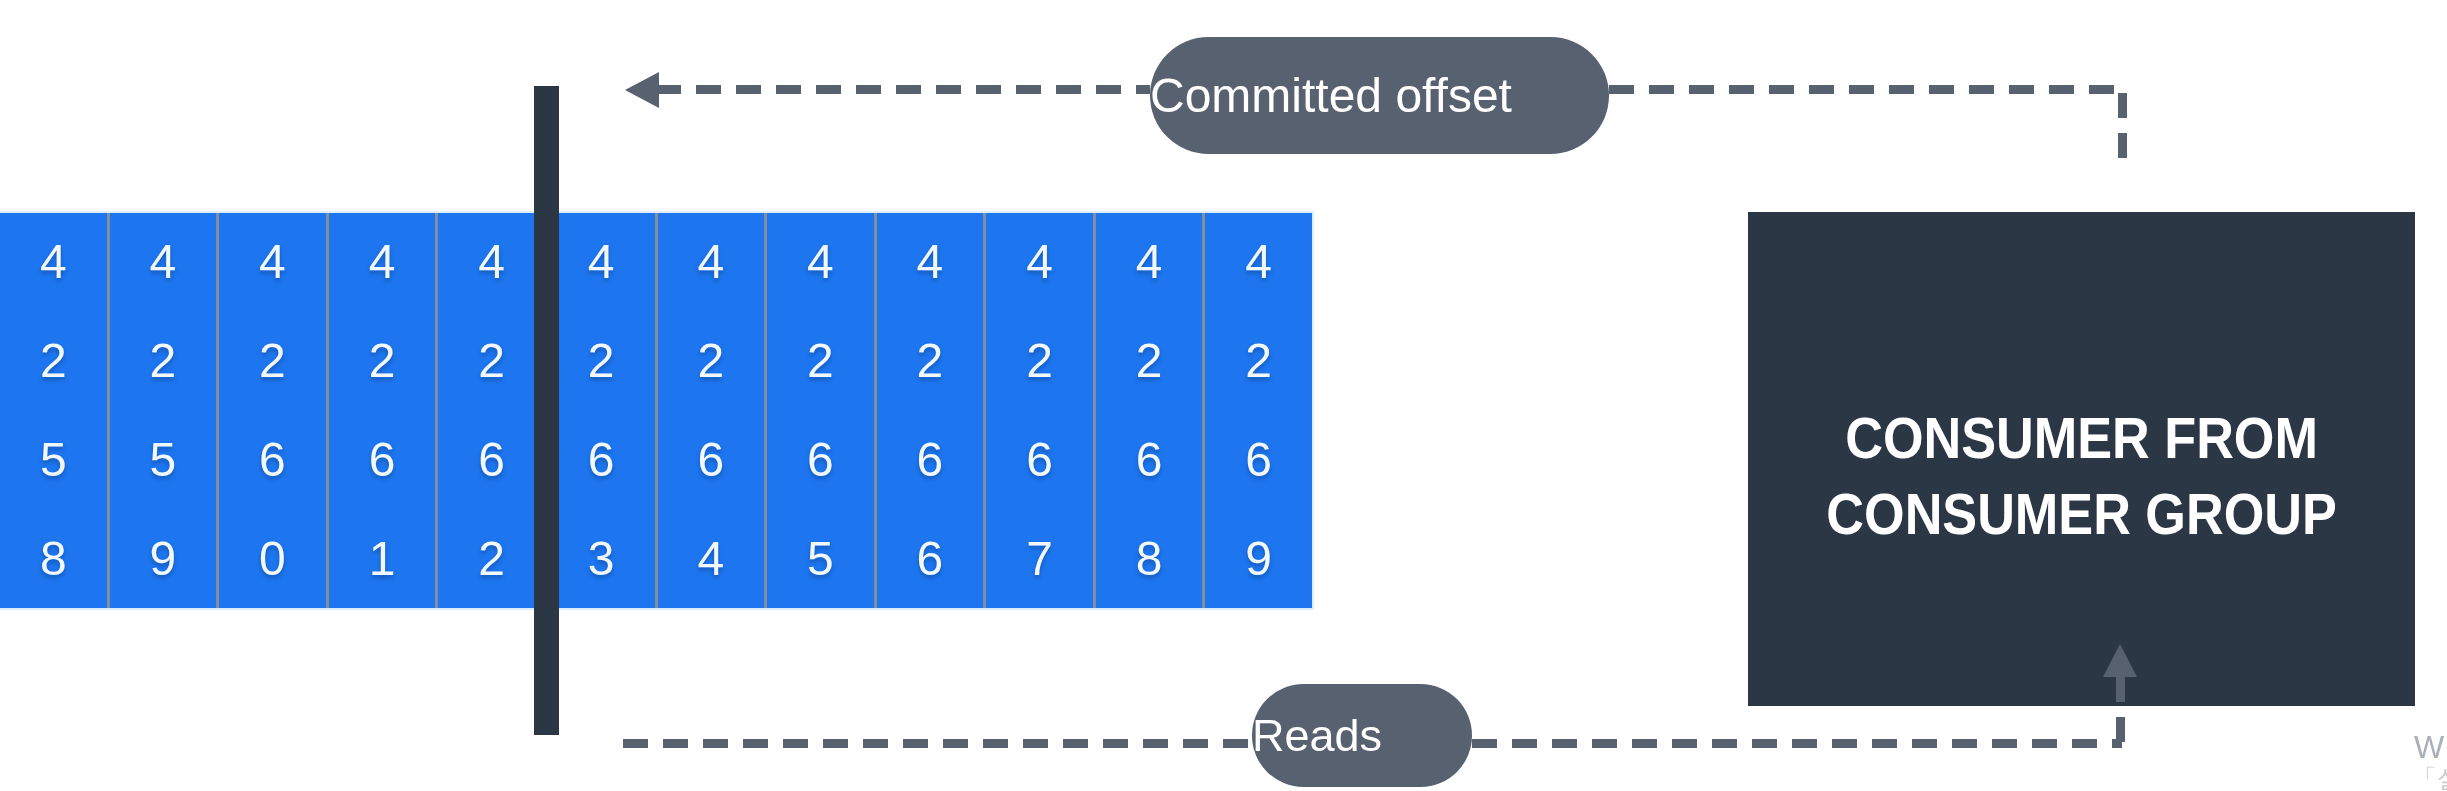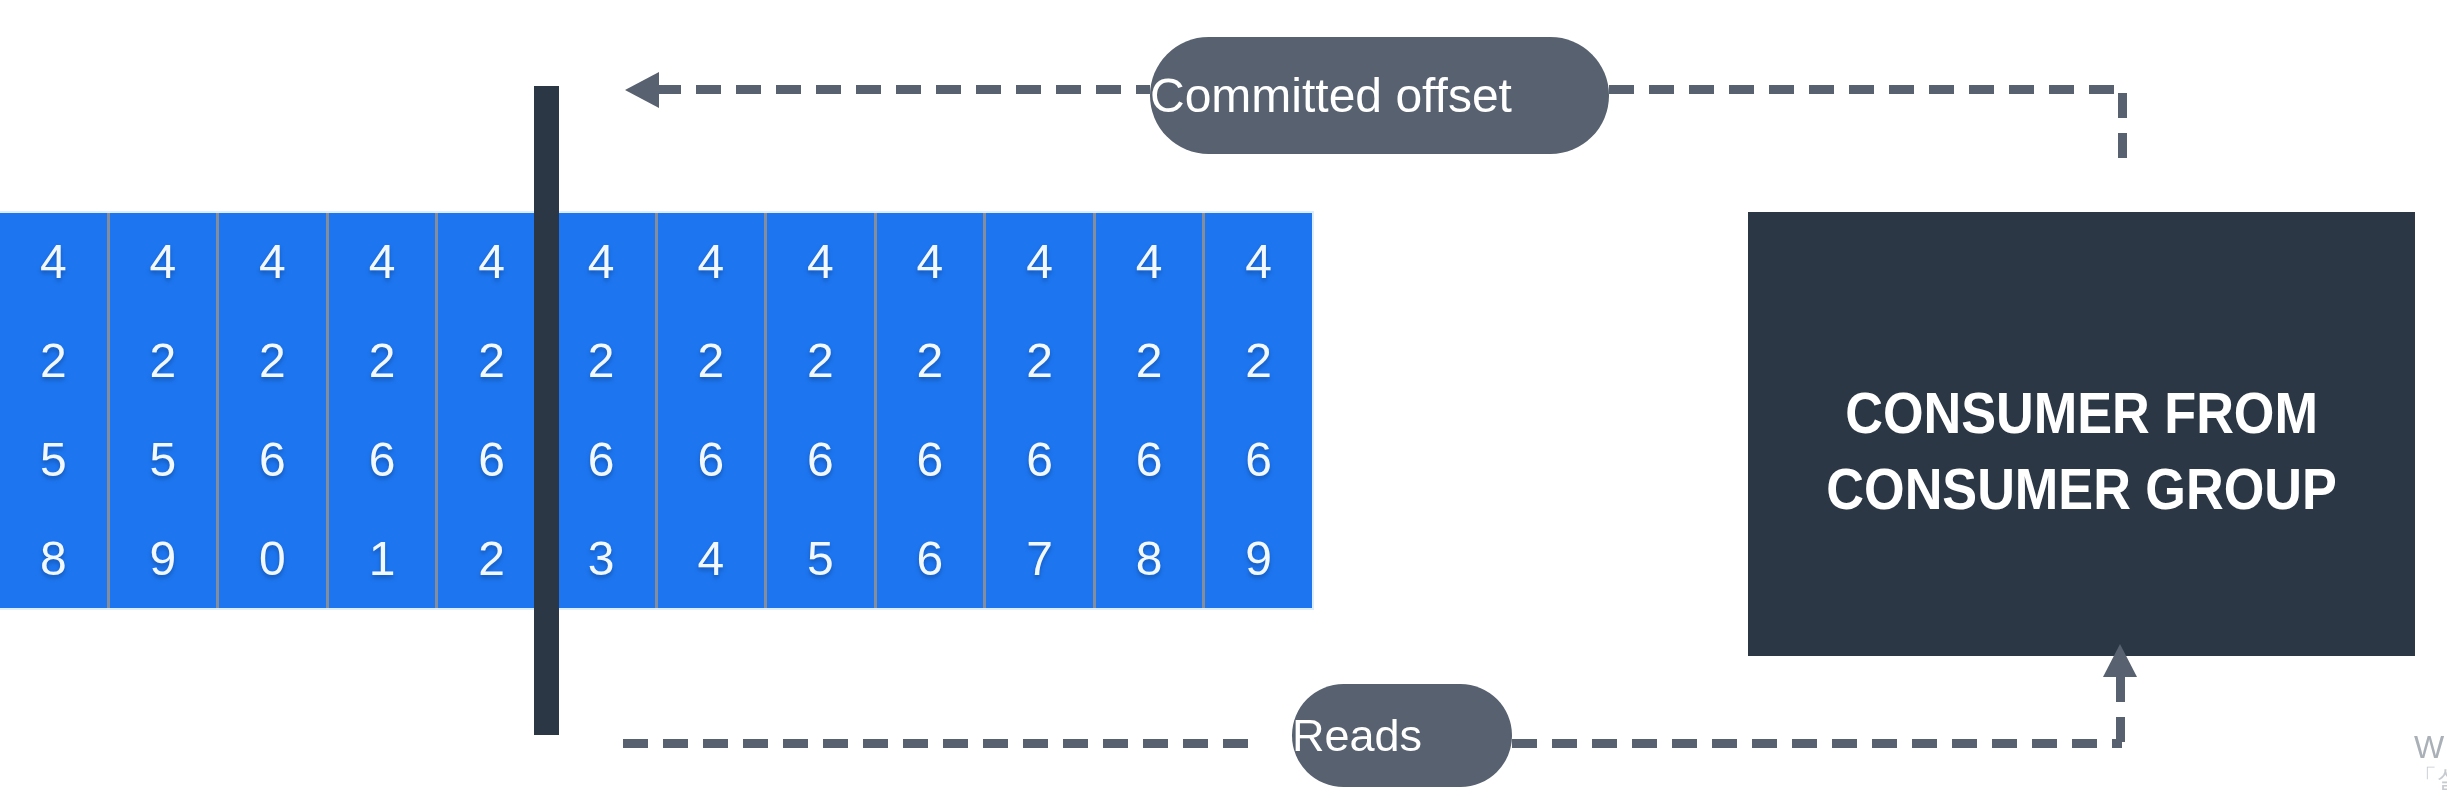--- a/index.html
+++ b/index.html
@@ -87,30 +87,30 @@
     display: flex;
     align-items: center;
     z-index: 6;
   }
   .pill-committed {
     left: 1150px; top: 37px;
     width: 459px; height: 117px;
     font-size: 48px; font-weight: 500;
   }
   .pill-reads {
-    left: 1292px; top: 684px;
+    left: 1252px; top: 684px;
     width: 220px; height: 103px;
     font-size: 45px; font-weight: 500;
   }
 
   
   .consumer-box {
     position: absolute;
     left: 1748px; top: 212px;
-    width: 667px; height: 444px;
+    width: 667px; height: 494px;
     background: var(--dark-navy, #2b3745);
     display: flex;
     flex-direction: column;
     justify-content: center;
     align-items: center;
     padding-top: 34px;
     box-sizing: border-box;
   }
   .consumer-line {
     color: #ffffff;

